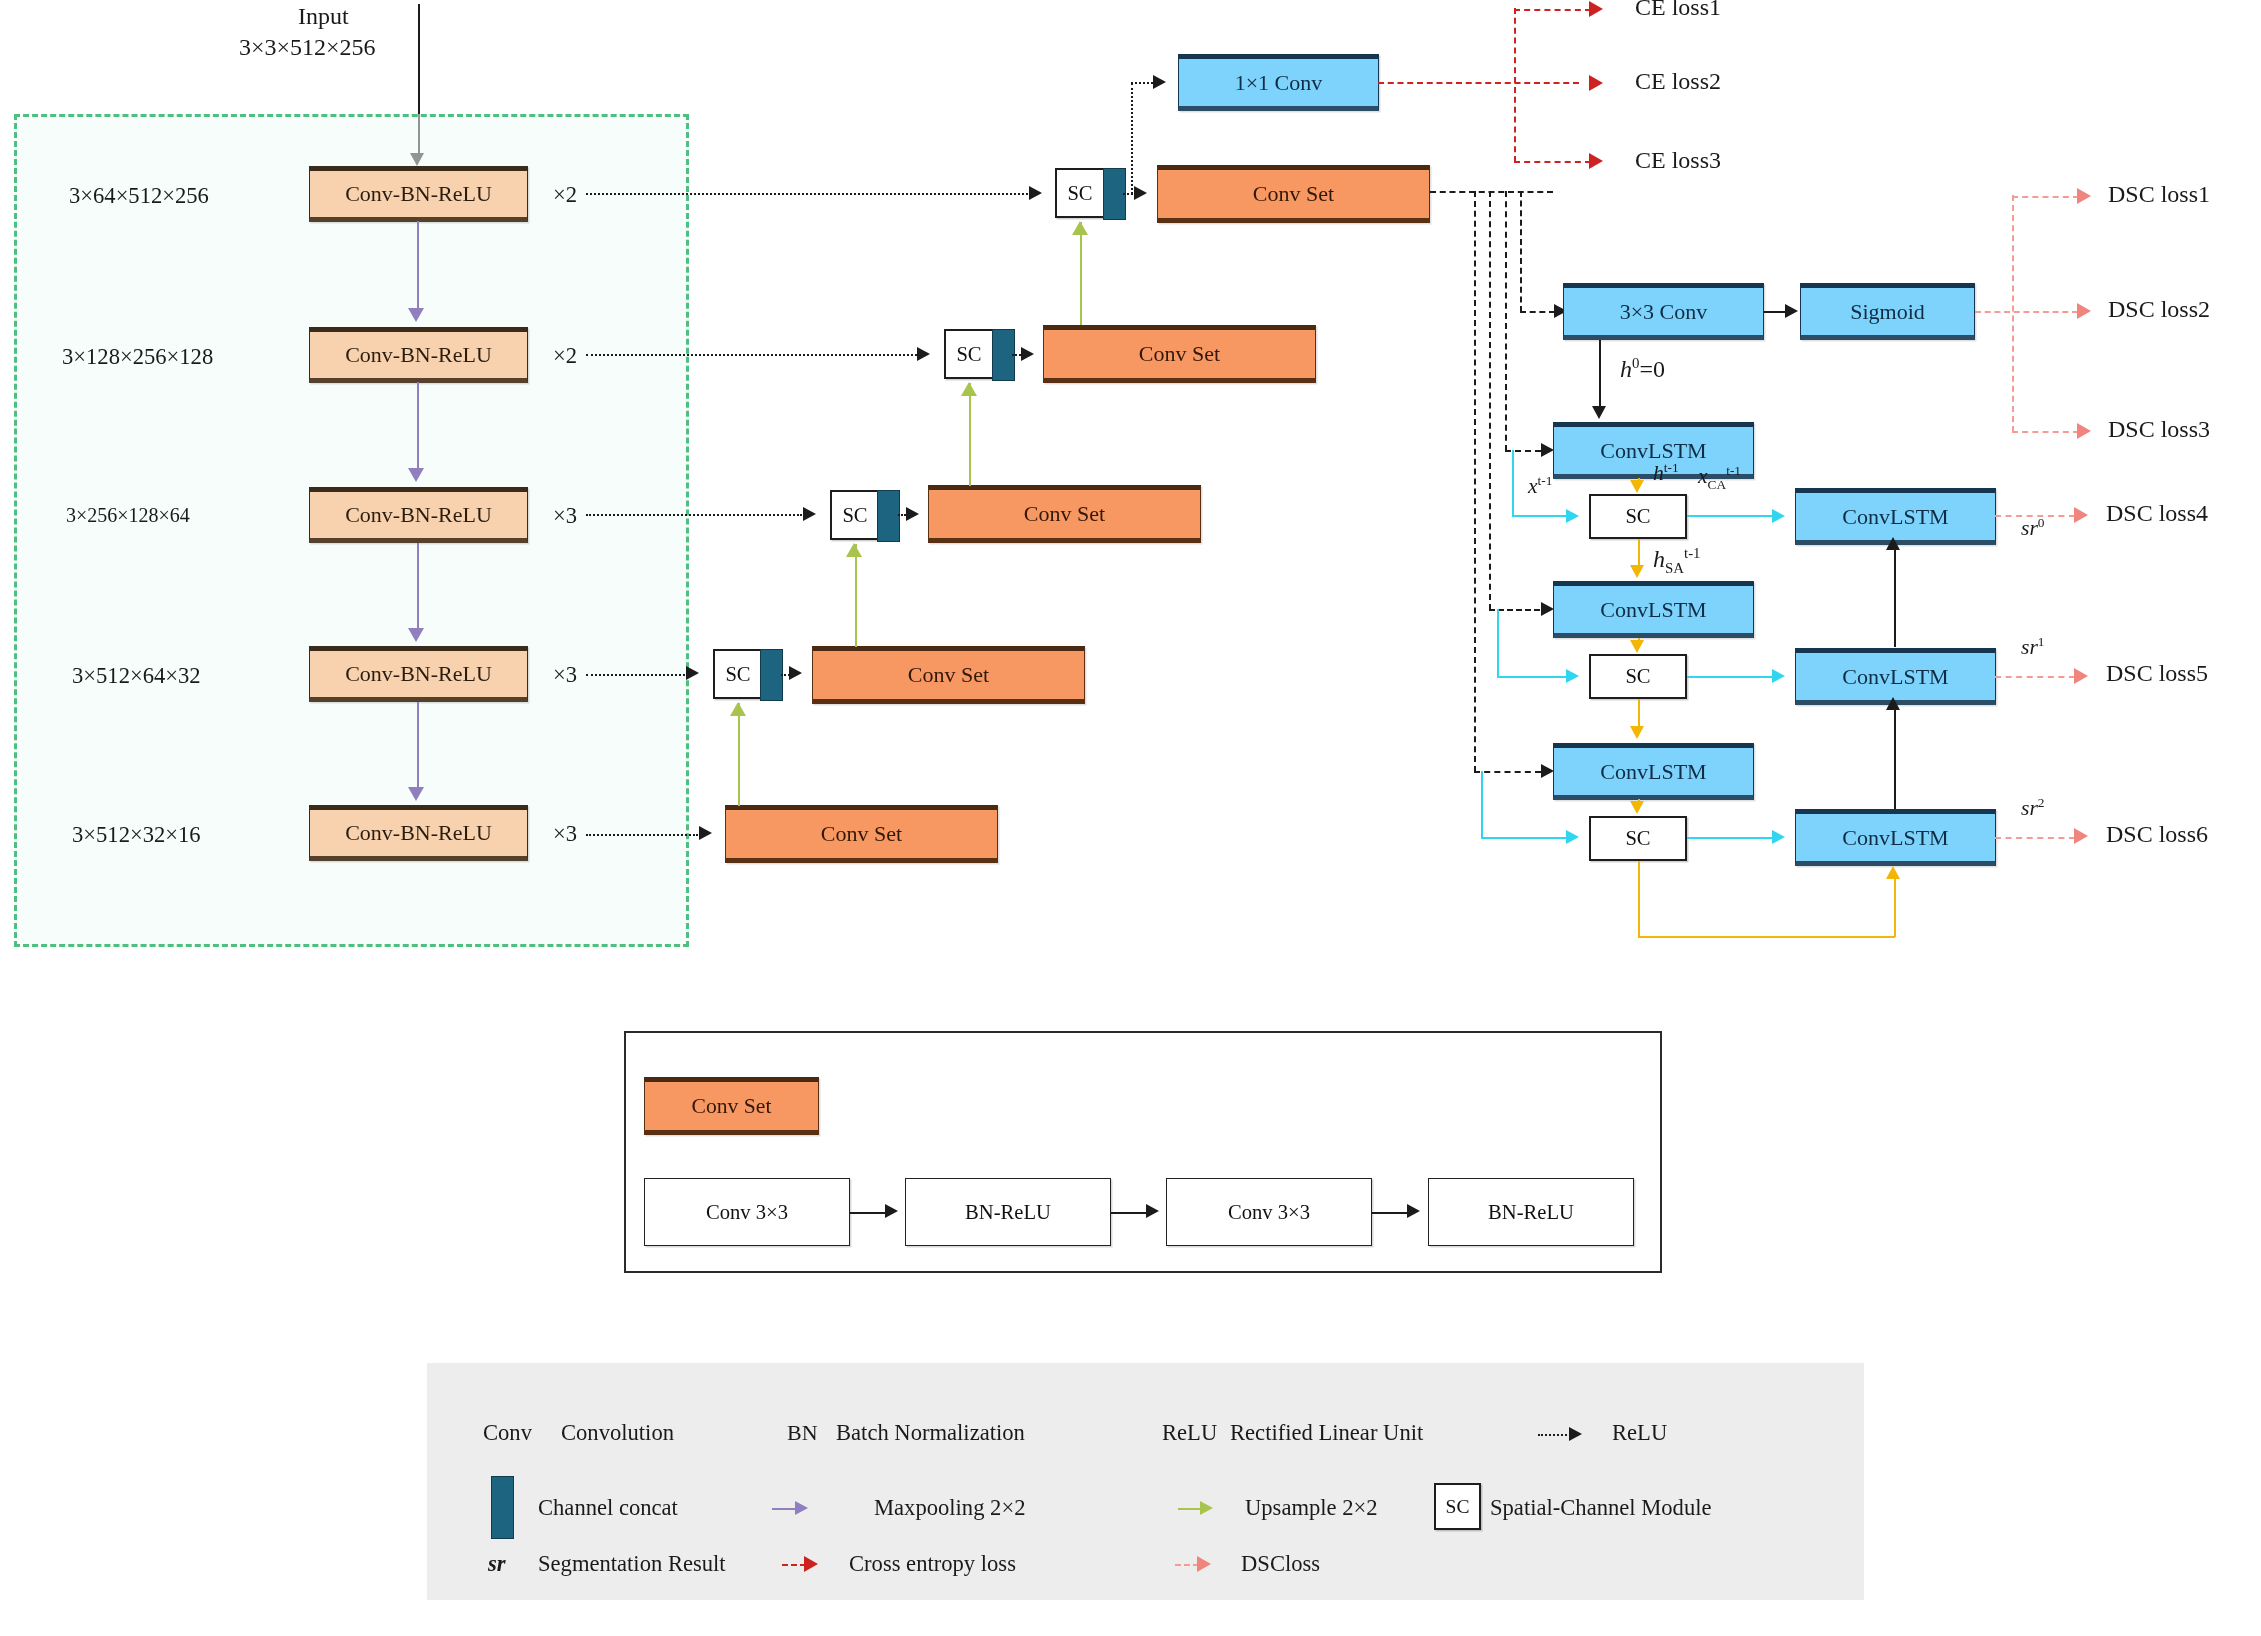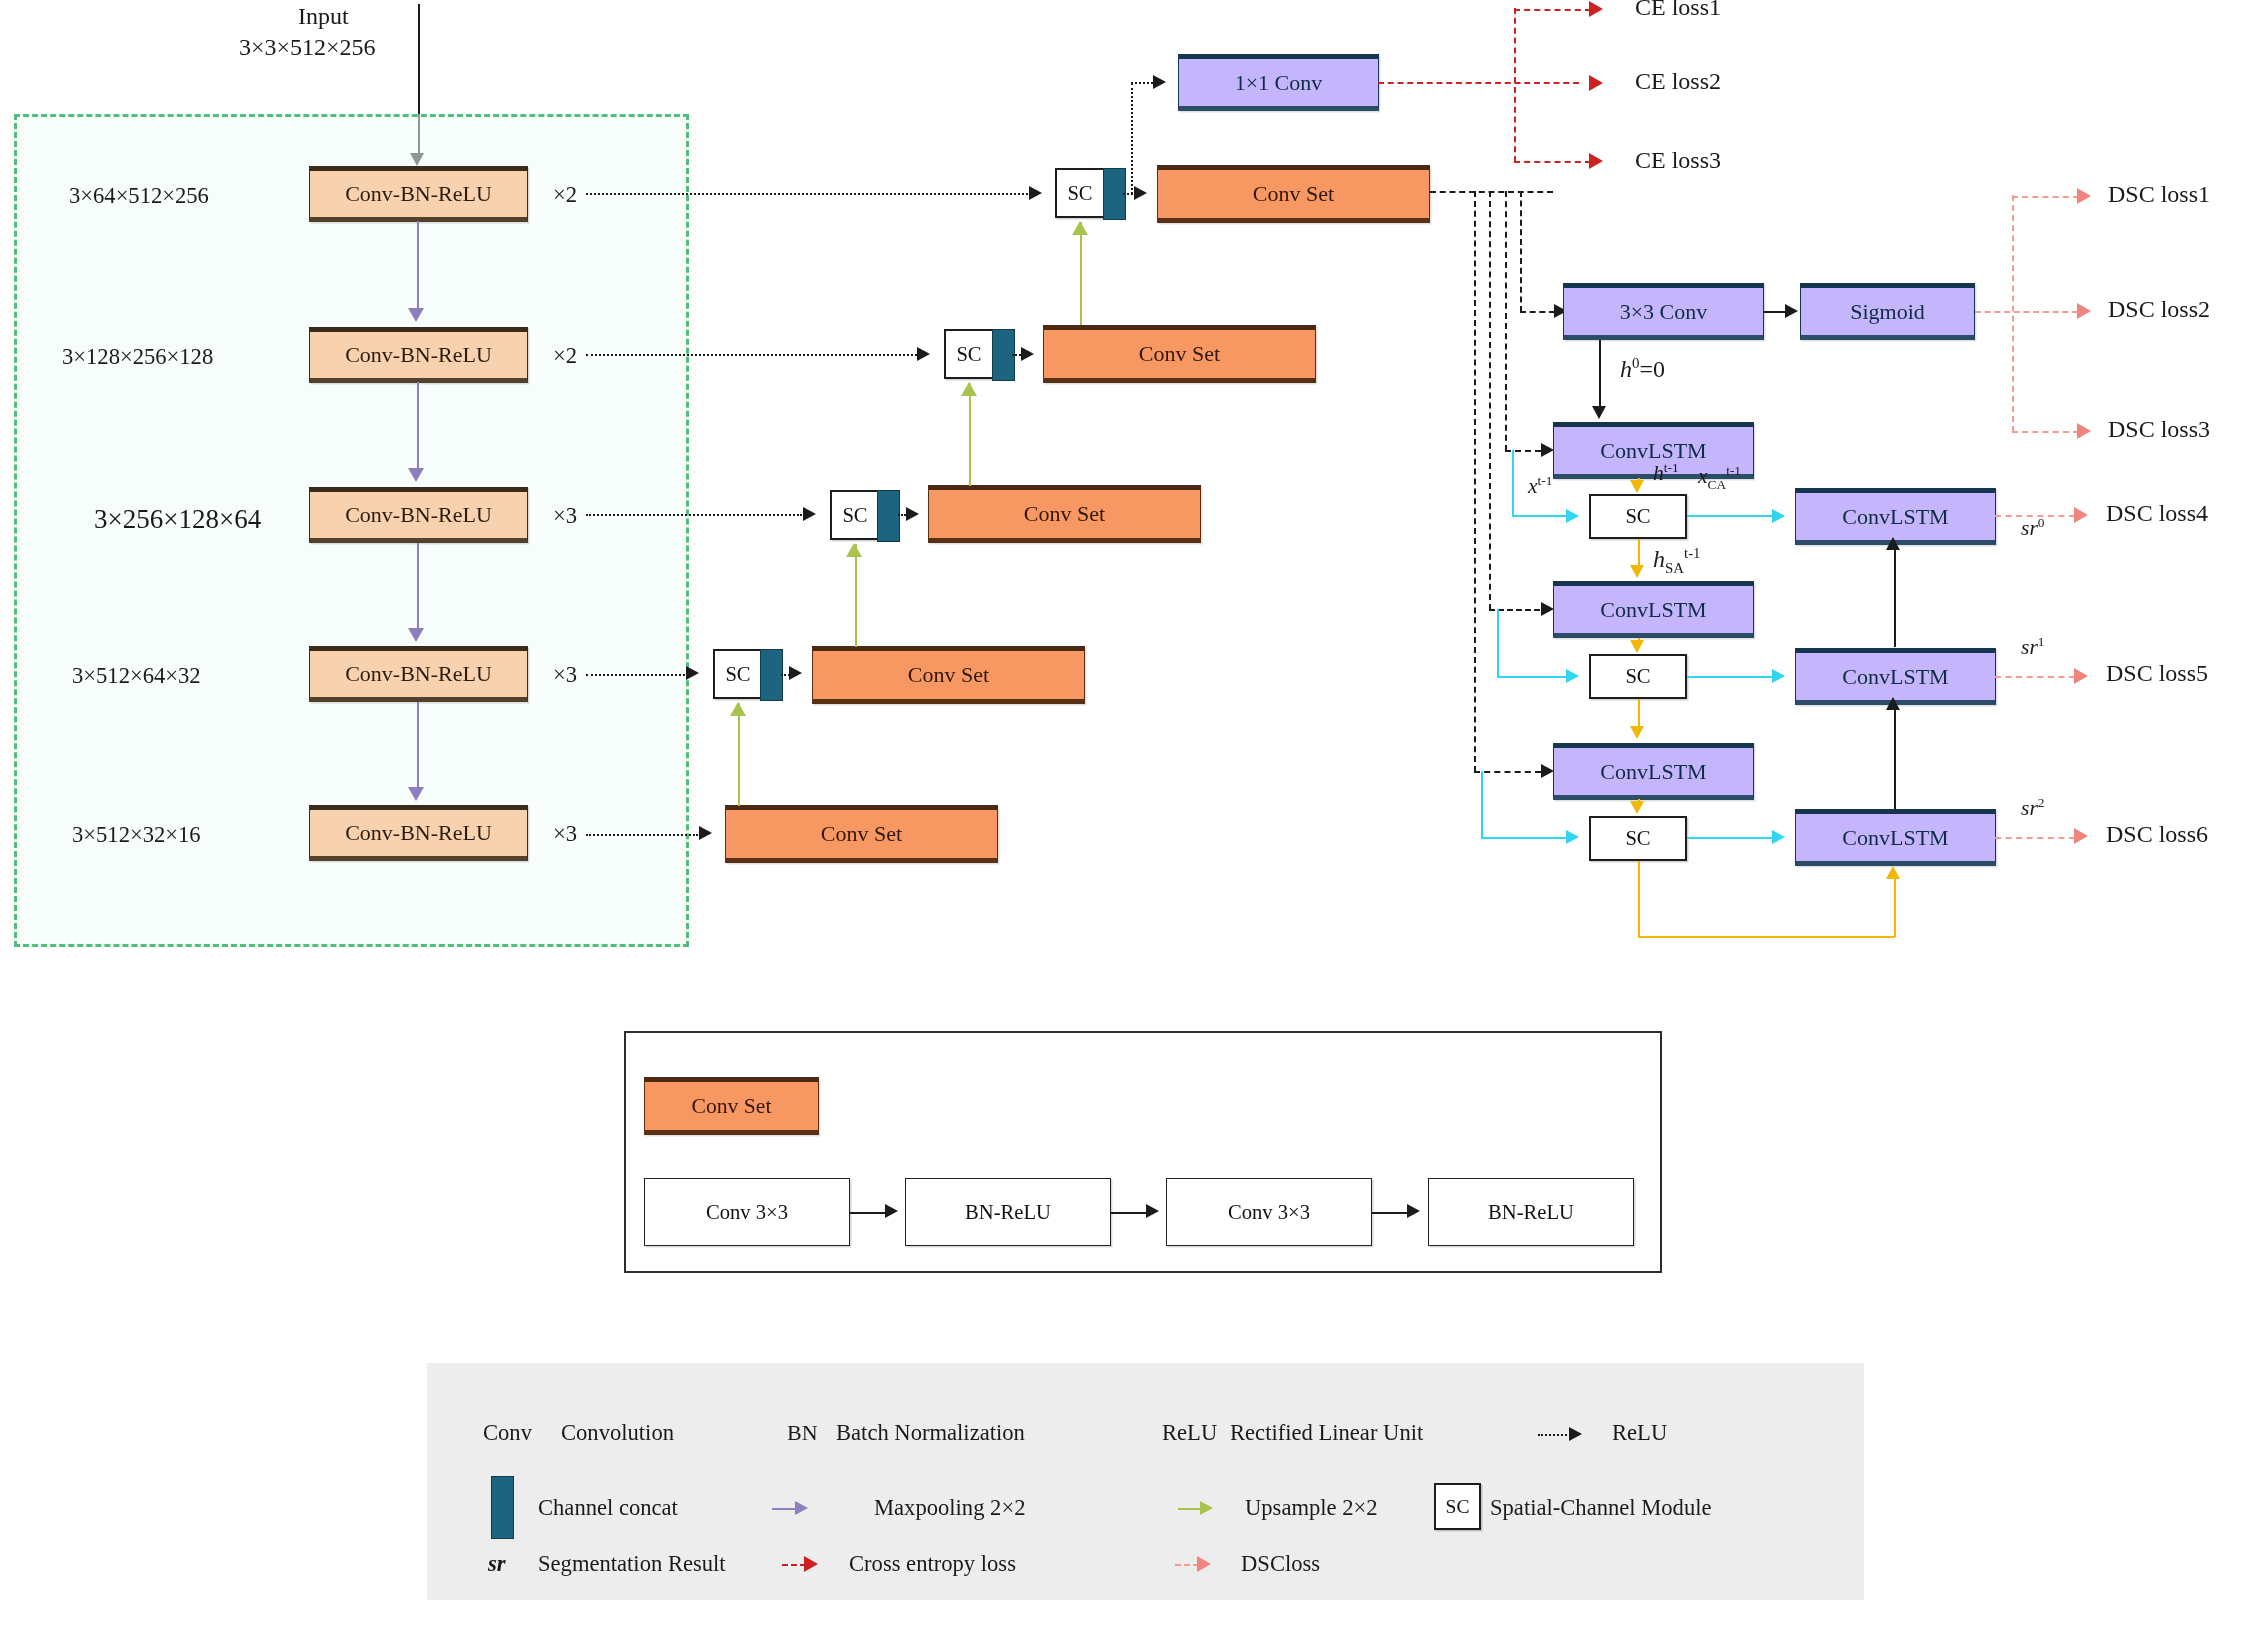--- a/index.html
+++ b/index.html
@@ -8,21 +8,21 @@
   .lbl{position:absolute;color:#1a1a1a;white-space:nowrap;font-family:"Liberation Serif",serif;}
   
   .box{position:absolute;box-sizing:border-box;display:flex;align-items:center;
        justify-content:center;white-space:nowrap;text-align:center;}
   .cbr{background:#F8D2AE;border:1.5px solid #3a2a18;border-top:5.1px solid #3b2b1a;
        border-bottom:5.1px solid #55402c;color:#2a1d10;font-size:22px;
        box-shadow:1.5px 1.5px 0 rgba(0,0,0,.12);}
   .convset{background:#F79762;border:1.5px solid #5a3014;border-top:5.7px solid #4a2a12;
        border-bottom:5.7px solid #5a3014;color:#33180a;font-size:22px;
        box-shadow:1.5px 1.5px 0 rgba(0,0,0,.12);}
-  .blue{background:#c4b5fd;border:1.5px solid #16364f;border-top:5.7px solid #16364f;
+  .blue{background:#7dd3fc;border:1.5px solid #16364f;border-top:5.7px solid #16364f;
        border-bottom:5.7px solid #2b4d68;color:#0f2c45;font-size:22px;
        box-shadow:1.5px 1.5px 0 rgba(0,0,0,.12);}
   .whitebox{background:#ffffff;border:1.5px solid #222;color:#111;font-size:20.6px;
        box-shadow:1.5px 1.5px 0 rgba(0,0,0,.15);}
   .scbox{background:#ffffff;border:2.1px solid #1d1d1d;color:#111;font-size:20.6px;
        box-shadow:1.5px 1.5px 0 rgba(0,0,0,.18);}
   .concatbar{position:absolute;background:#1C6480;border:1.5px solid #123c4e;}
   
   .h{position:absolute;height:0;border-top-width:2.6px;border-top-style:solid;}
   .v{position:absolute;width:0;border-left-width:2.6px;border-left-style:solid;}
@@ -72,21 +72,21 @@
   <div id="green-dash" style="left:14.4px;top:114px;width:669px;height:827px;"></div>
 
   <div class="lbl" style="left:69px;top:183px;font-size:22.6px;">3×64×512×256</div>
   <div class="box cbr" style="left:309px;top:166px;width:219px;height:56px;">Conv-BN-ReLU</div>
   <div class="lbl" style="left:553px;top:182px;font-size:22.6px;">×2</div>
 
   <div class="lbl" style="left:62px;top:344px;font-size:22.6px;">3×128×256×128</div>
   <div class="box cbr" style="left:309px;top:327px;width:219px;height:56px;">Conv-BN-ReLU</div>
   <div class="lbl" style="left:553px;top:343px;font-size:22.6px;">×2</div>
 
-  <div class="lbl" style="left:66px;top:504px;font-size:27px;margin-left:28px;">3×256×128×64</div>
+  <div class="lbl" style="left:66px;top:504px;font-size:20px;">3×256×128×64</div>
   <div class="box cbr" style="left:309px;top:487px;width:219px;height:56px;">Conv-BN-ReLU</div>
   <div class="lbl" style="left:553px;top:503px;font-size:22.6px;">×3</div>
 
   <div class="lbl" style="left:72px;top:663px;font-size:22.6px;">3×512×64×32</div>
   <div class="box cbr" style="left:309px;top:646px;width:219px;height:56px;">Conv-BN-ReLU</div>
   <div class="lbl" style="left:553px;top:662px;font-size:22.6px;">×3</div>
 
   <div class="lbl" style="left:72px;top:822px;font-size:22.6px;">3×512×32×16</div>
   <div class="box cbr" style="left:309px;top:805px;width:219px;height:56px;">Conv-BN-ReLU</div>
   <div class="lbl" style="left:553px;top:821px;font-size:22.6px;">×3</div>

